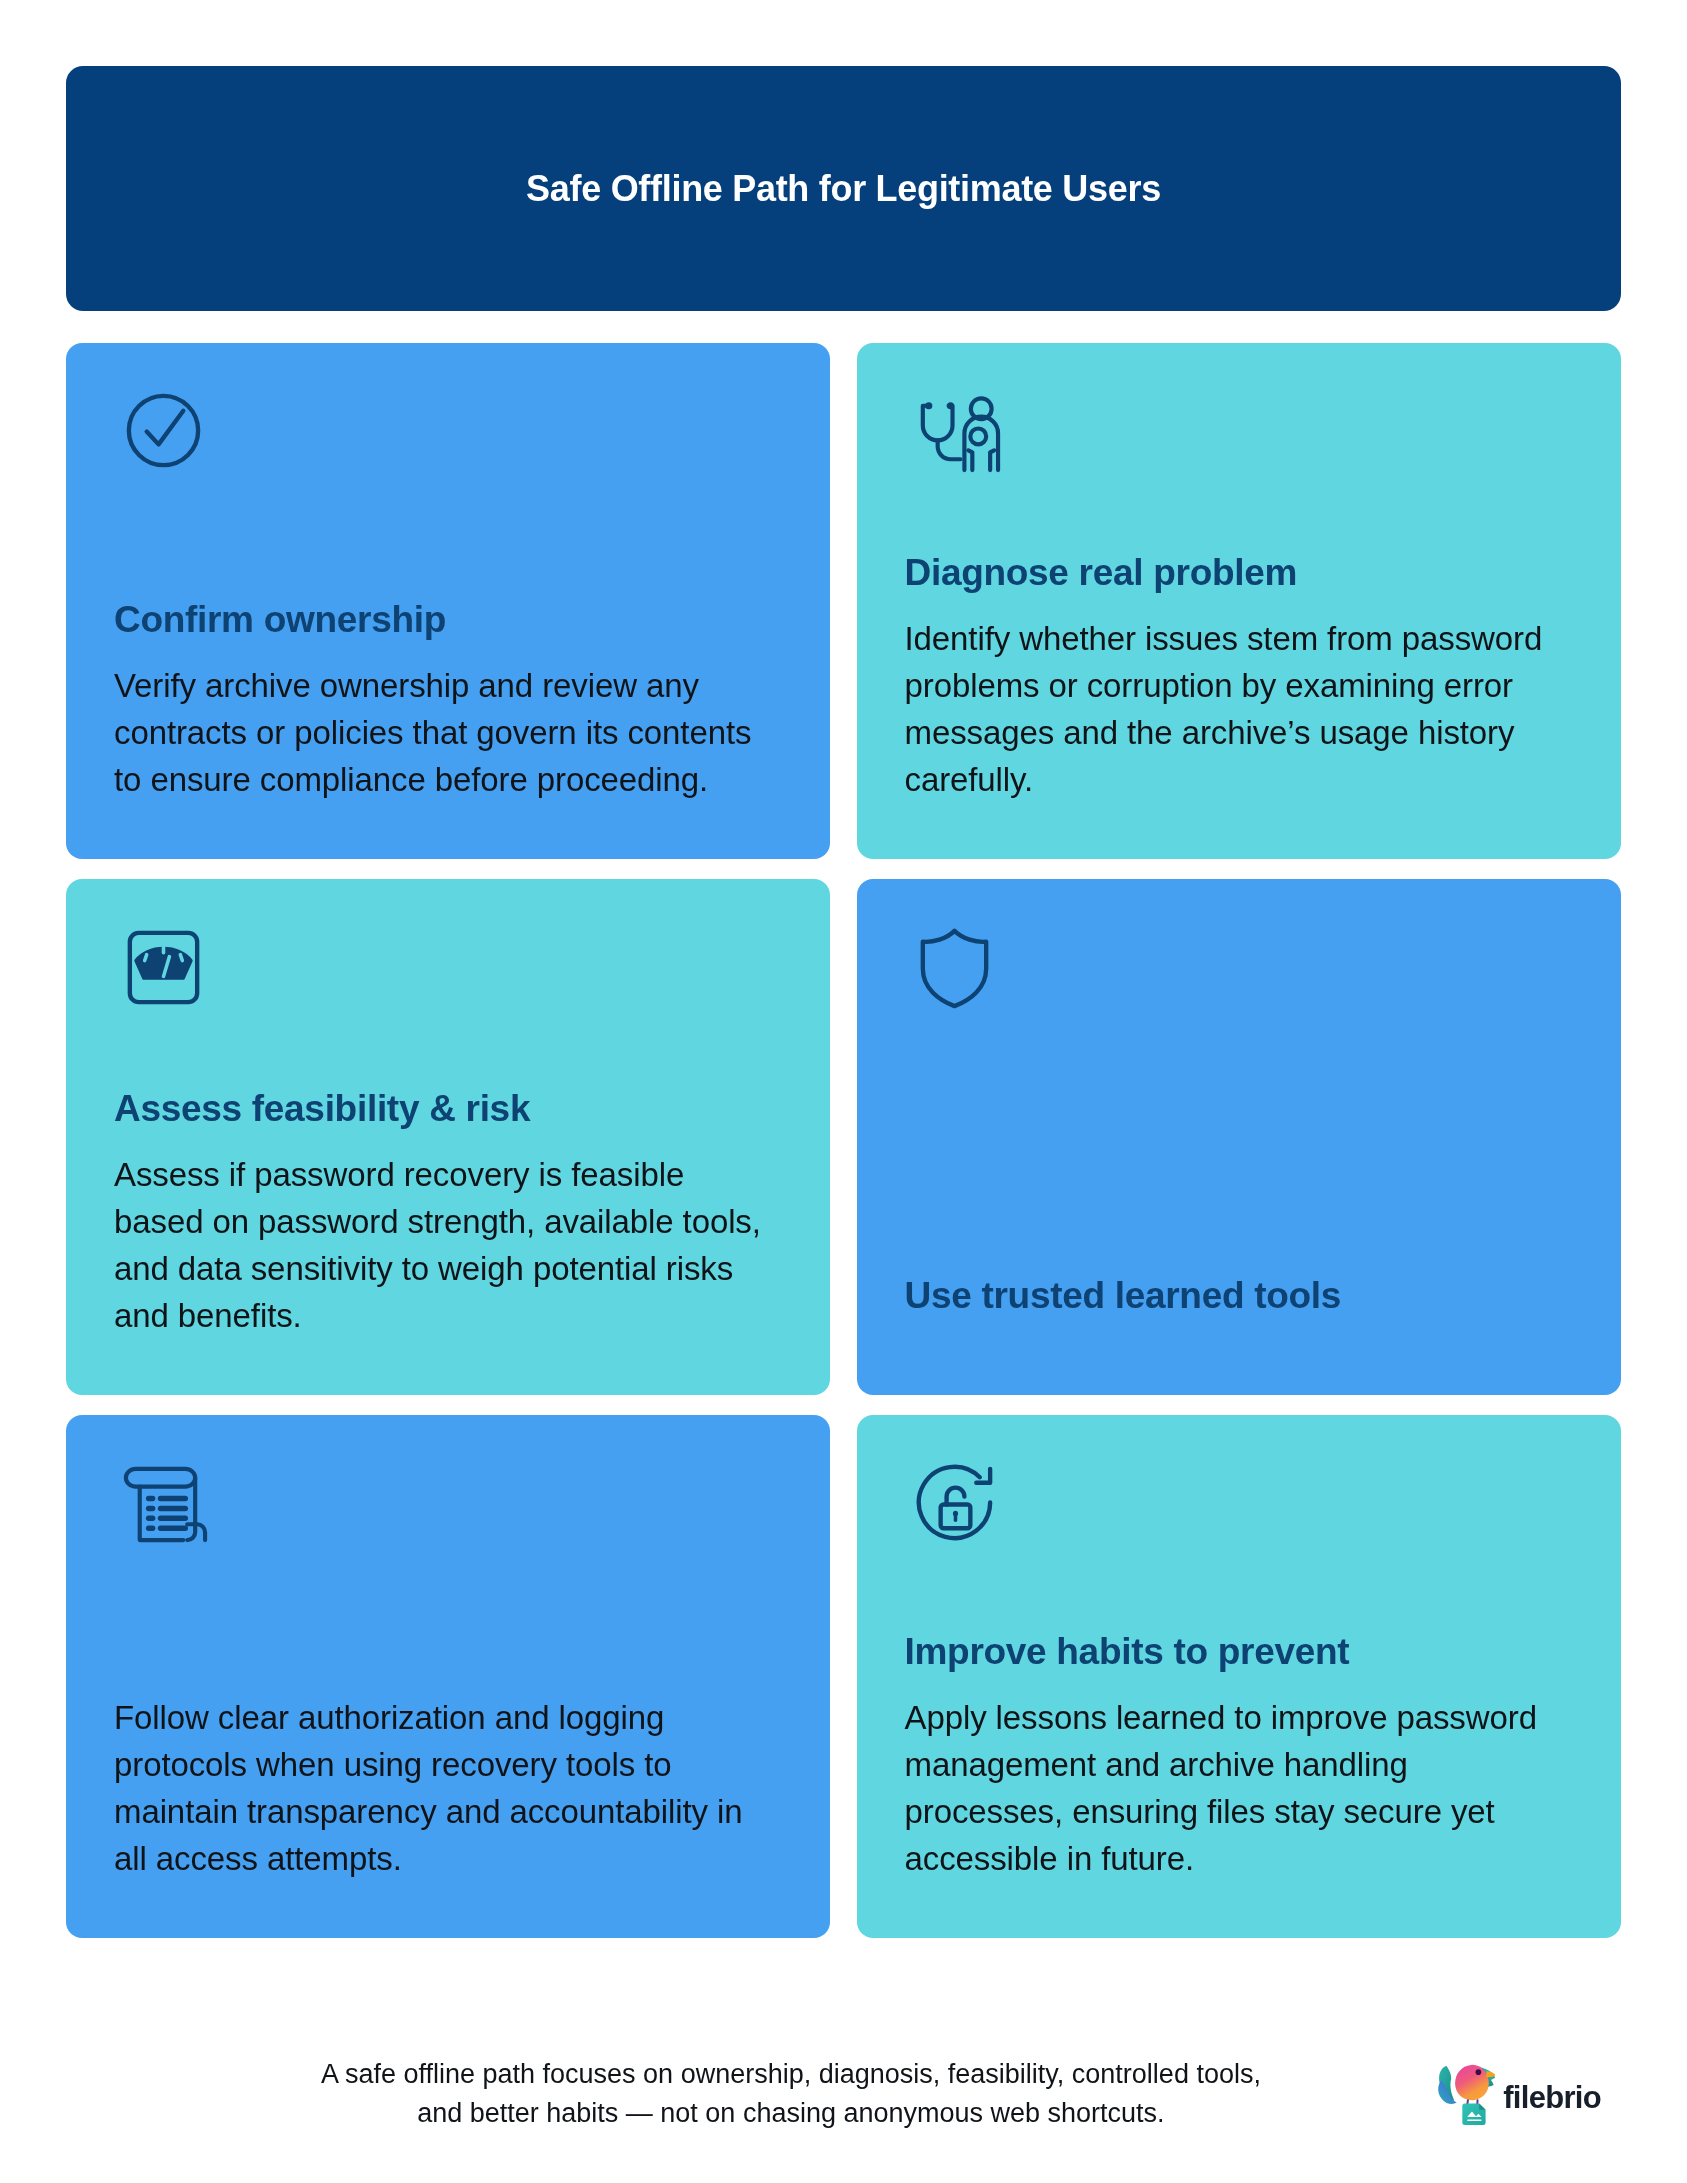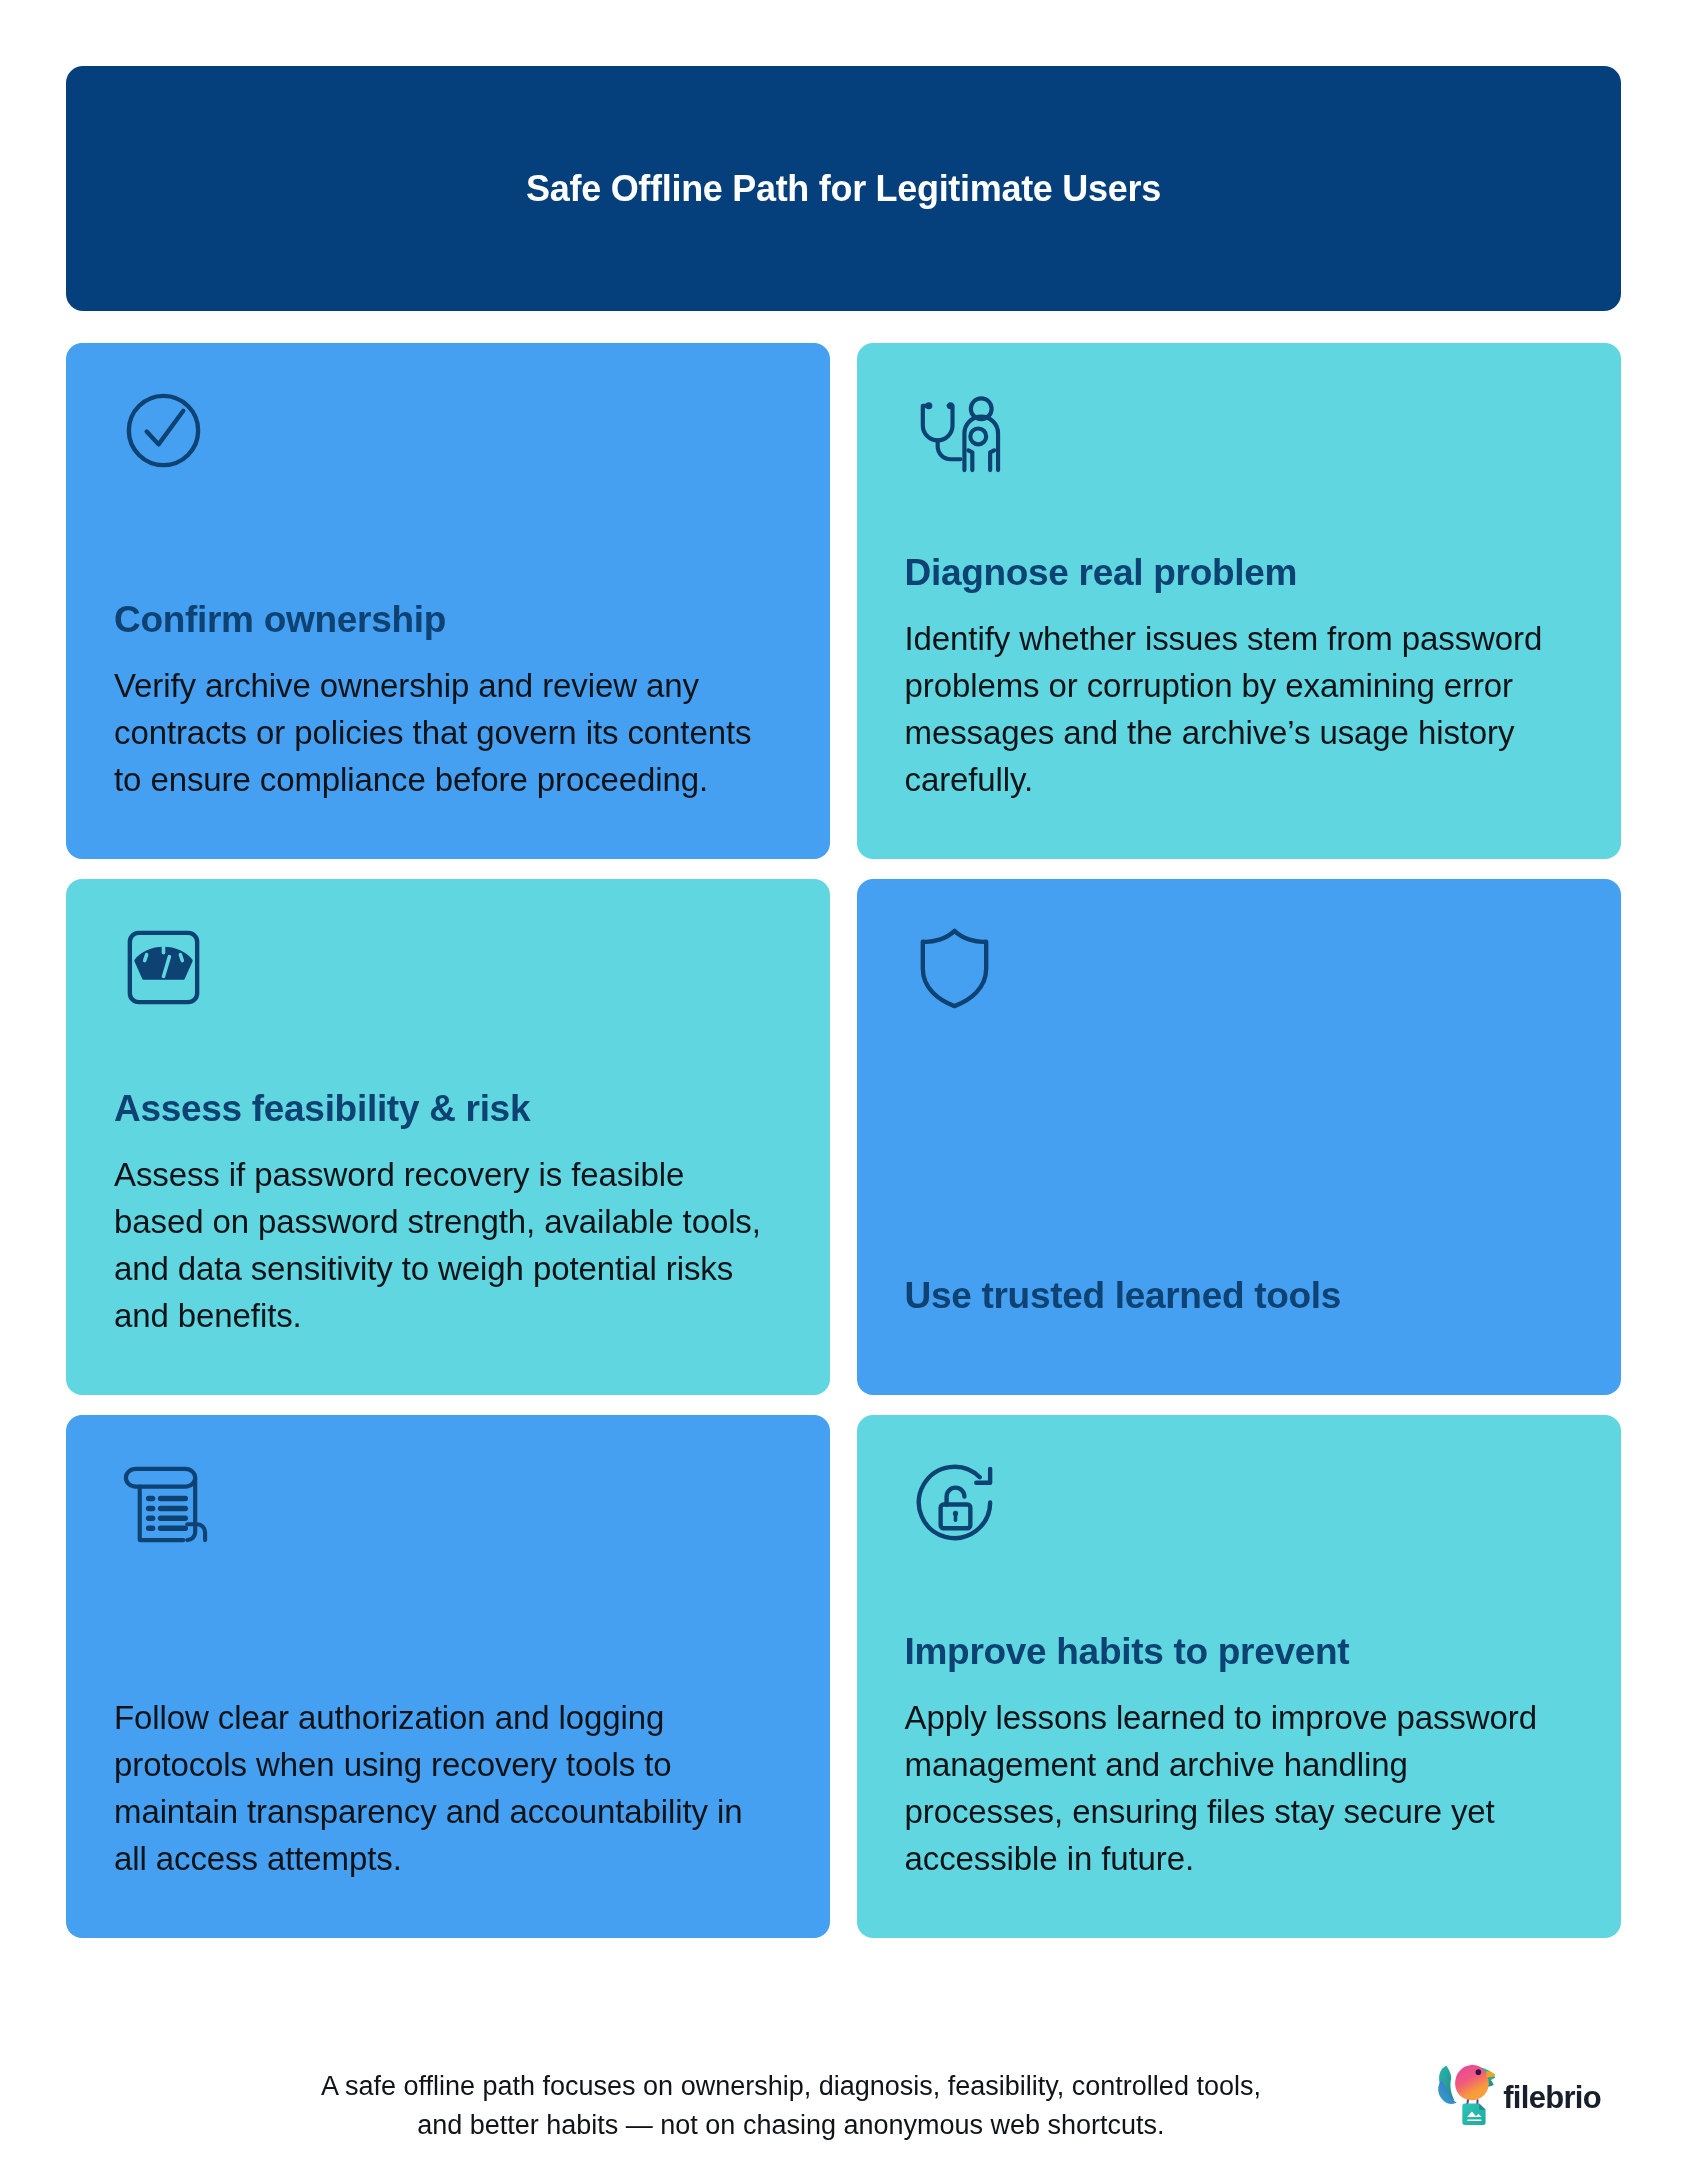--- a/index.html
+++ b/index.html
@@ -100,21 +100,21 @@
   .card.row2 { min-height: 516px; }
   .card.row3 { min-height: 523px; }
 
   
   .footer {
     position: absolute;
     left: 66px;
     right: 66px;
     bottom: 26.5px;
     display: flex;
-    align-items: center;
+    align-items: flex-start;
     justify-content: center;
   }
   .footer-caption {
     flex: 1;
     text-align: center;
     color: #101418;
     font-size: 27px;
     line-height: 1.45;
     padding-top: 22.5px;
     padding-left: 106px;

